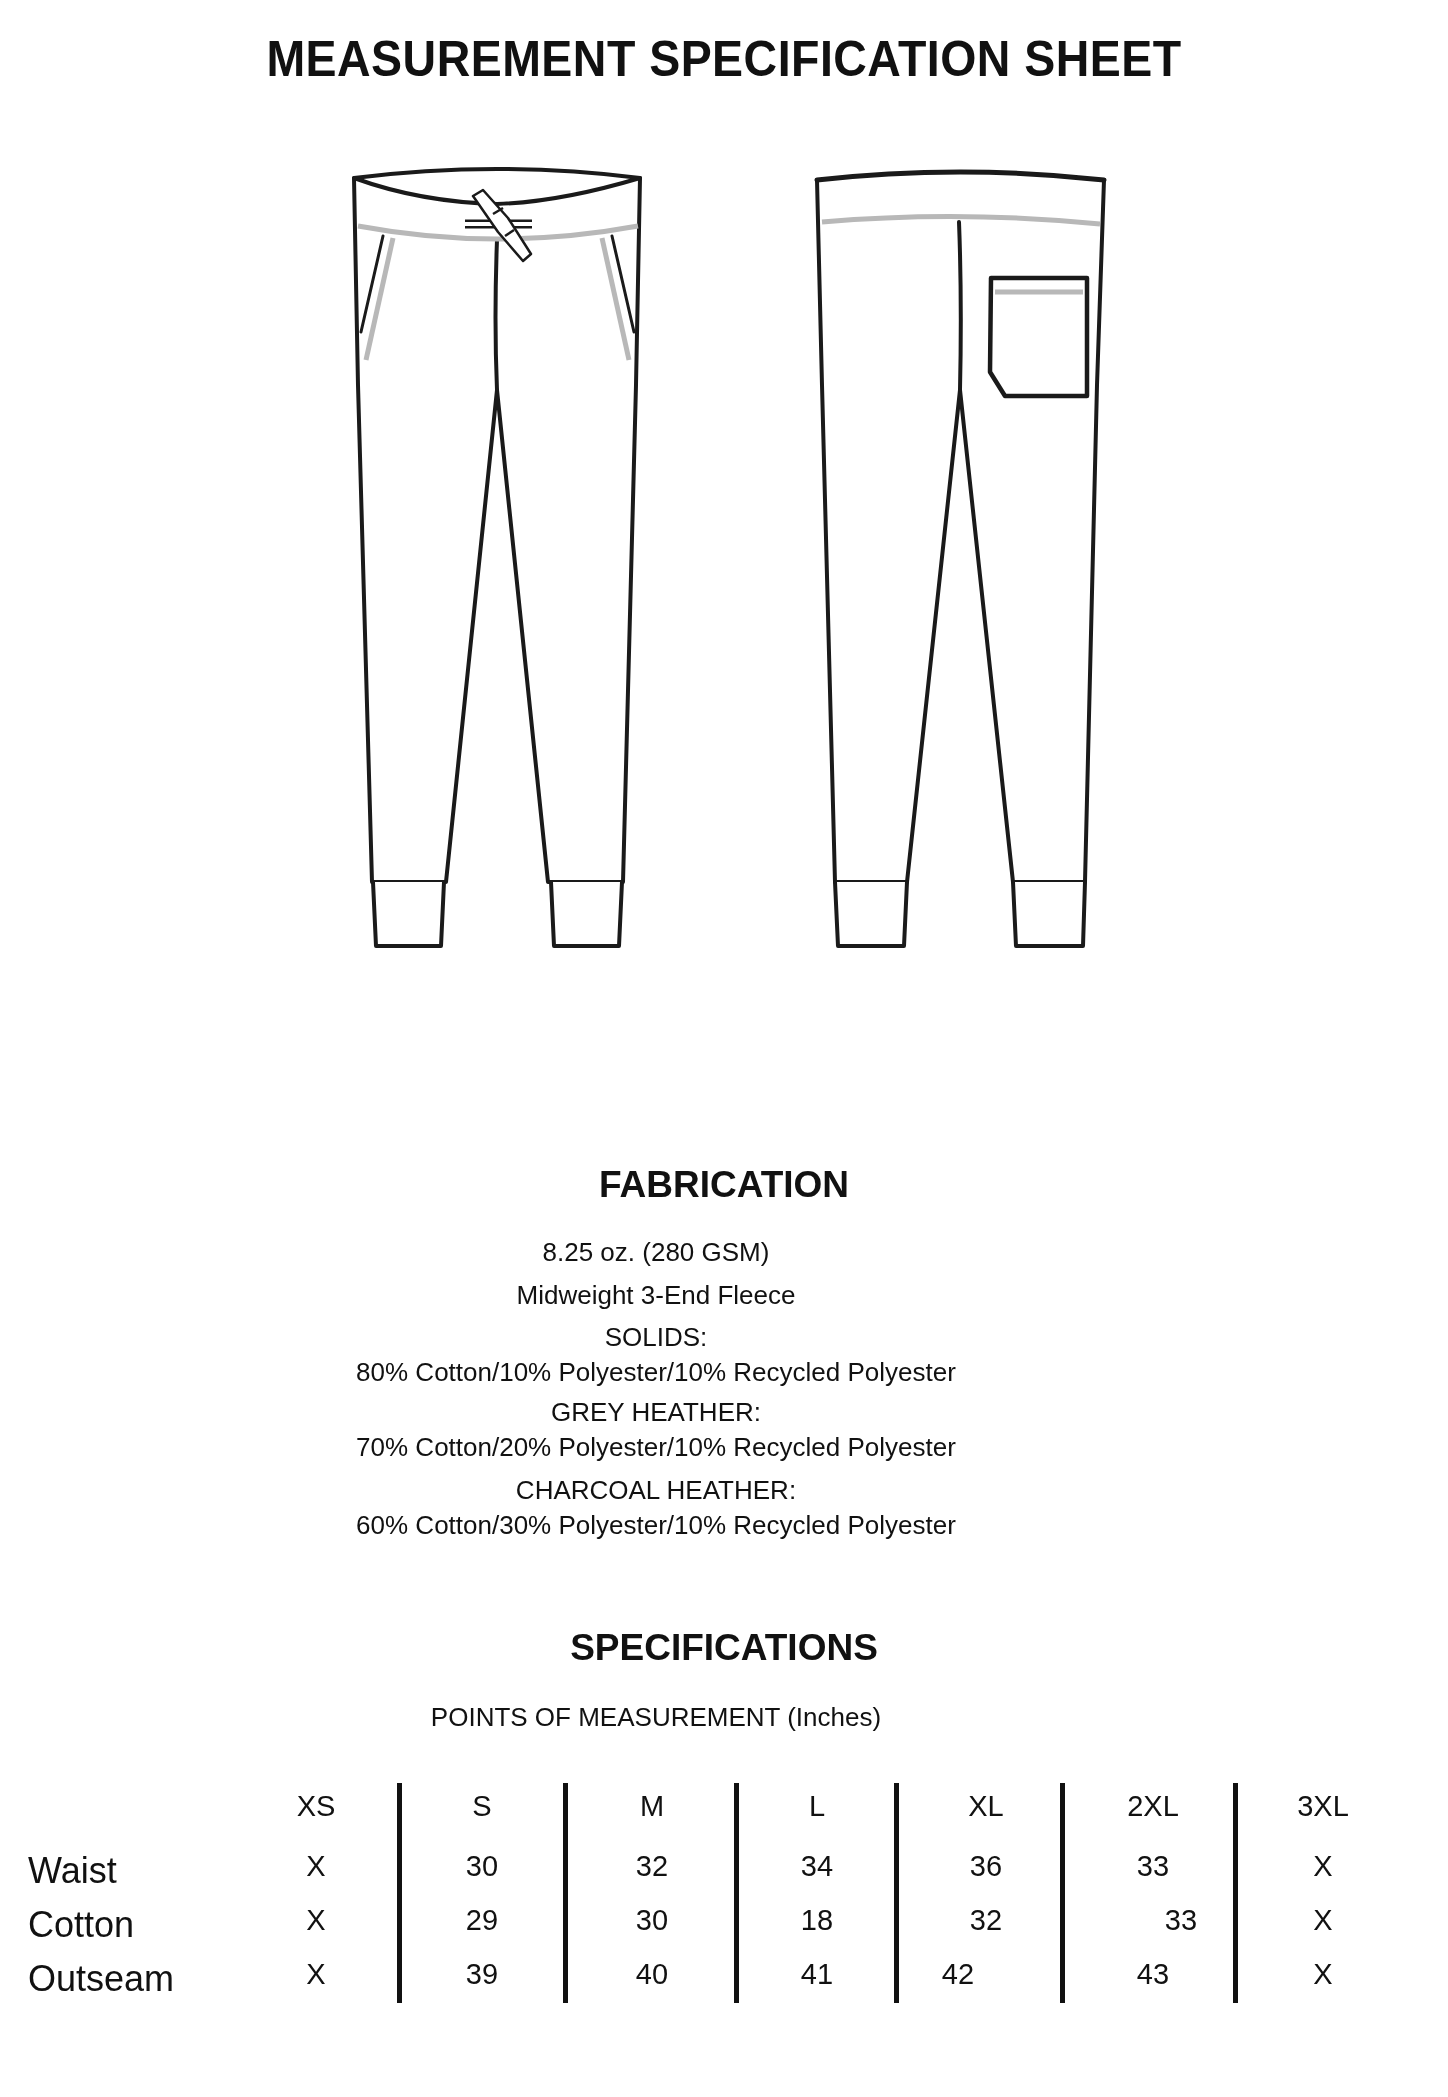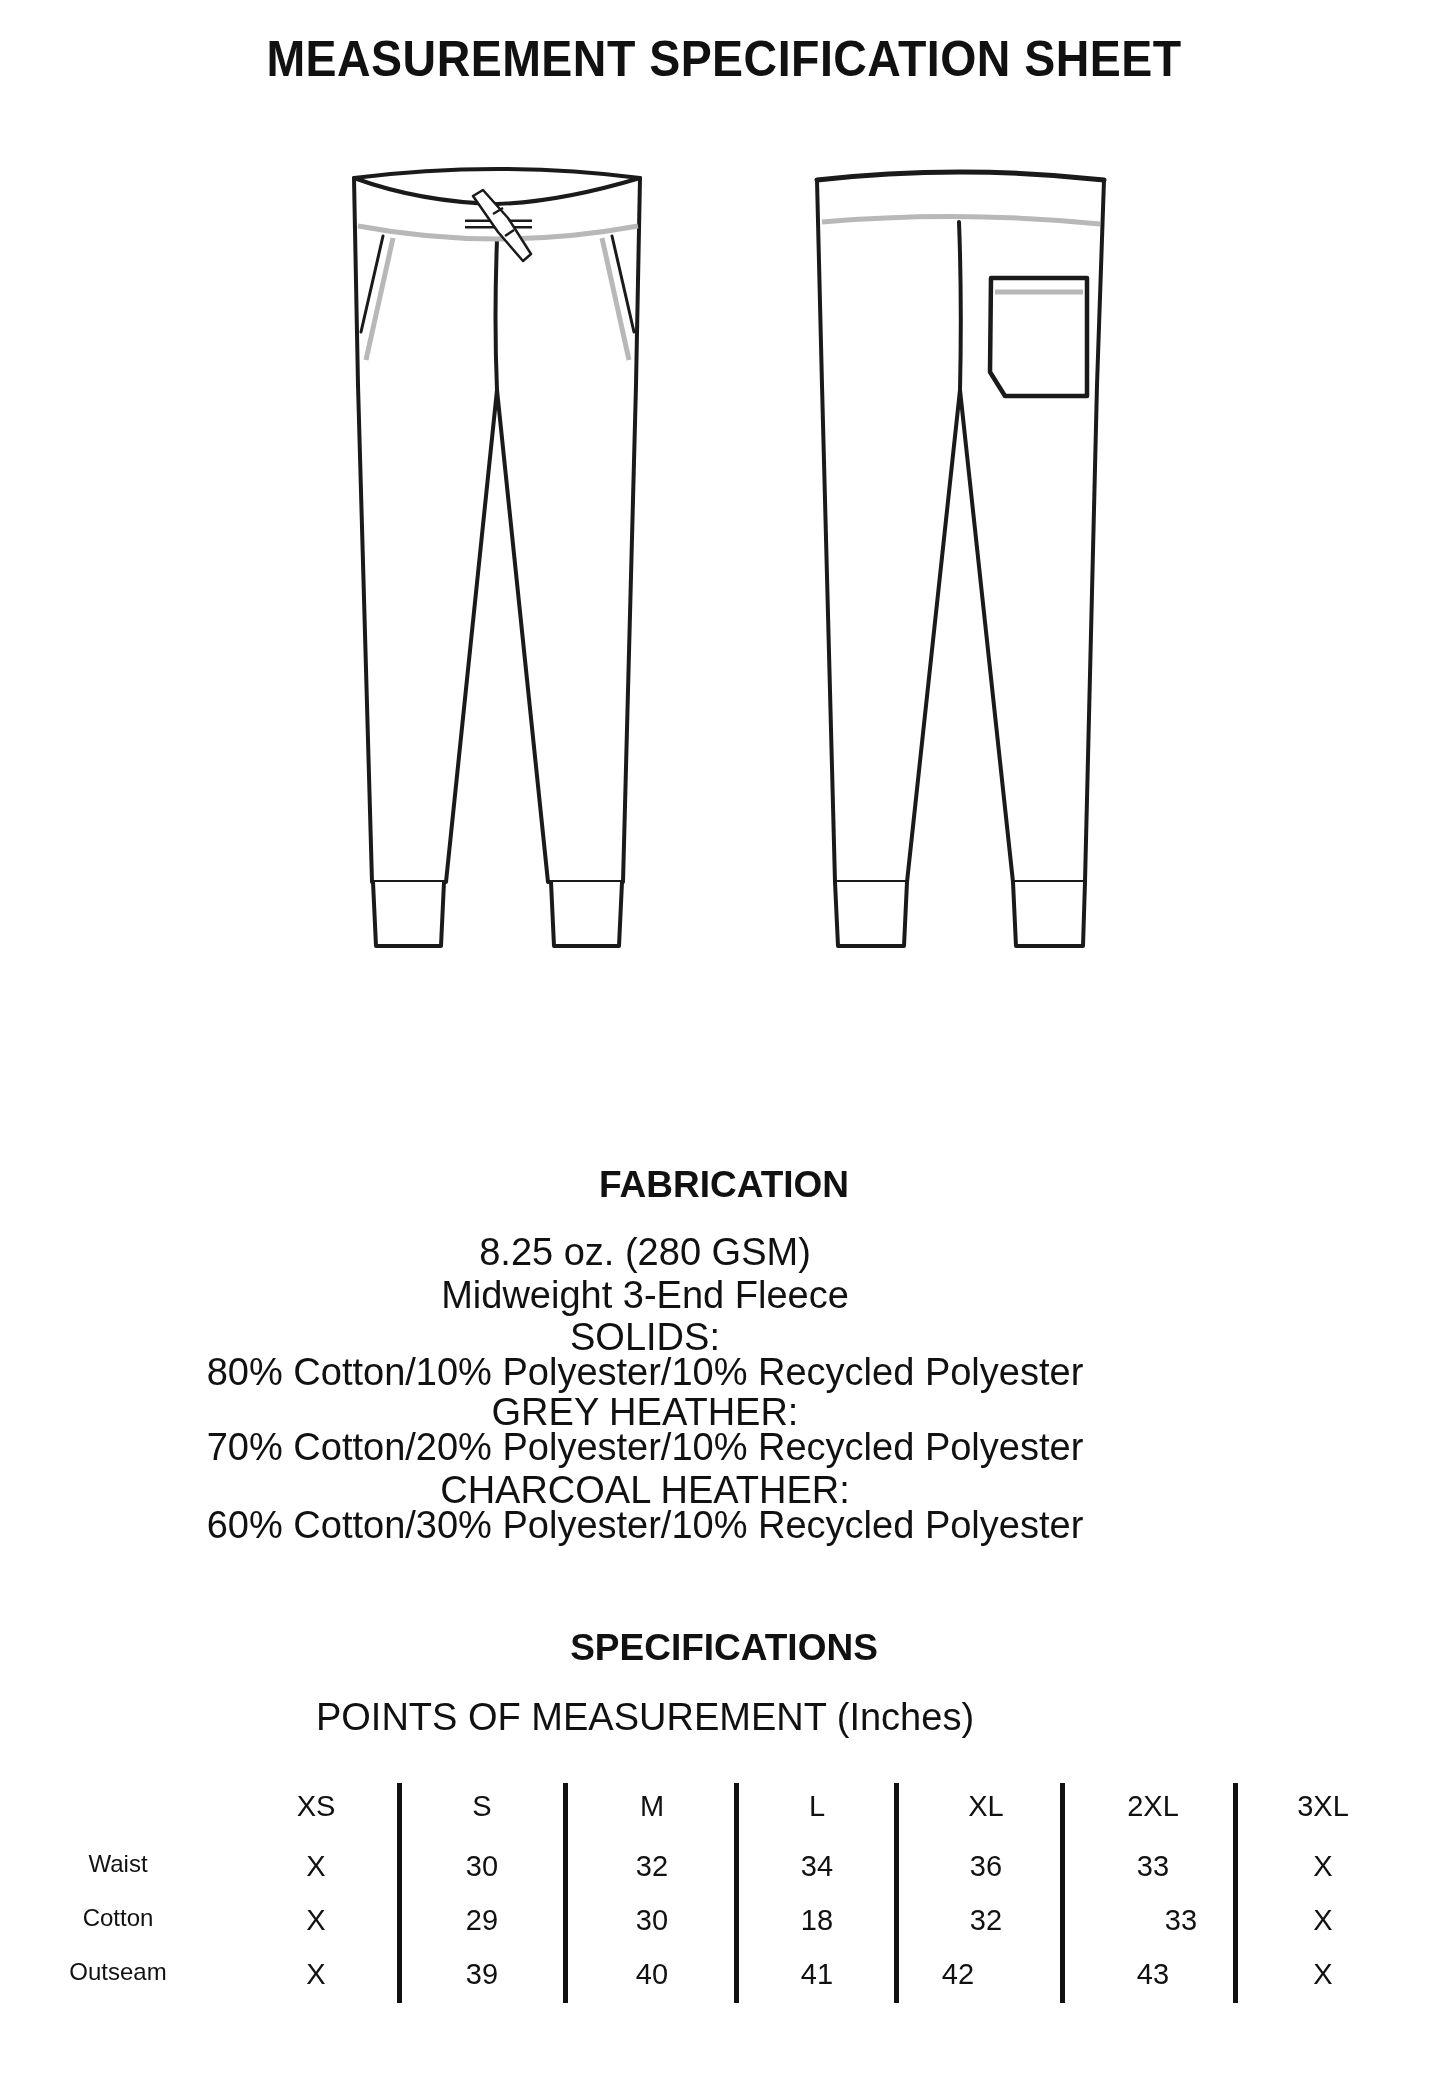--- a/index.html
+++ b/index.html
@@ -3,23 +3,23 @@
 <meta charset="utf-8">
 <style>
   html, body { margin: 0; padding: 0; background: #ffffff; }
   body { width: 1448px; height: 2097px; position: relative; overflow: hidden;
          font-family: "Liberation Sans", "DejaVu Sans", sans-serif; color: #111; }
   .abs { position: absolute; }
   .title { left: 0; width: 1448px; top: 30px; text-align: center; font-weight: bold;
            font-size: 50px; letter-spacing: 0.5px; transform: scaleX(0.93); transform-origin: center; }
   .drawing { left: 0; top: 0; }
   .sec-head { left: 0; width: 1448px; text-align: center; font-weight: bold; font-size: 37px; }
-  .line { left: 1px; width: 1288px; text-align: center; font-size: 38px; line-height: 34px; }
+  .line { left: 12px; width: 1288px; text-align: center; font-size: 26px; line-height: 34px; }
   .tbl-cell { position: absolute; font-size: 29px; text-align: center; width: 120px; margin-left: -60px; }
-  .tbl-label { position: absolute; font-size: 24px; text-align: center; width: 180px; }
+  .tbl-label { position: absolute; font-size: 36px; text-align: left; width: 180px; }
   .divider { position: absolute; width: 5px; background: #111; top: 1783px; height: 220px; }
 </style>
 </head>
 <body>
 
 <div class="abs title">MEASUREMENT SPECIFICATION SHEET</div>
 
 <svg class="abs drawing" width="1448" height="1000" viewBox="0 0 1448 1000">
   <g fill="#fff" stroke="#1a1a1a" stroke-width="4" stroke-linejoin="round" stroke-linecap="round">
 

